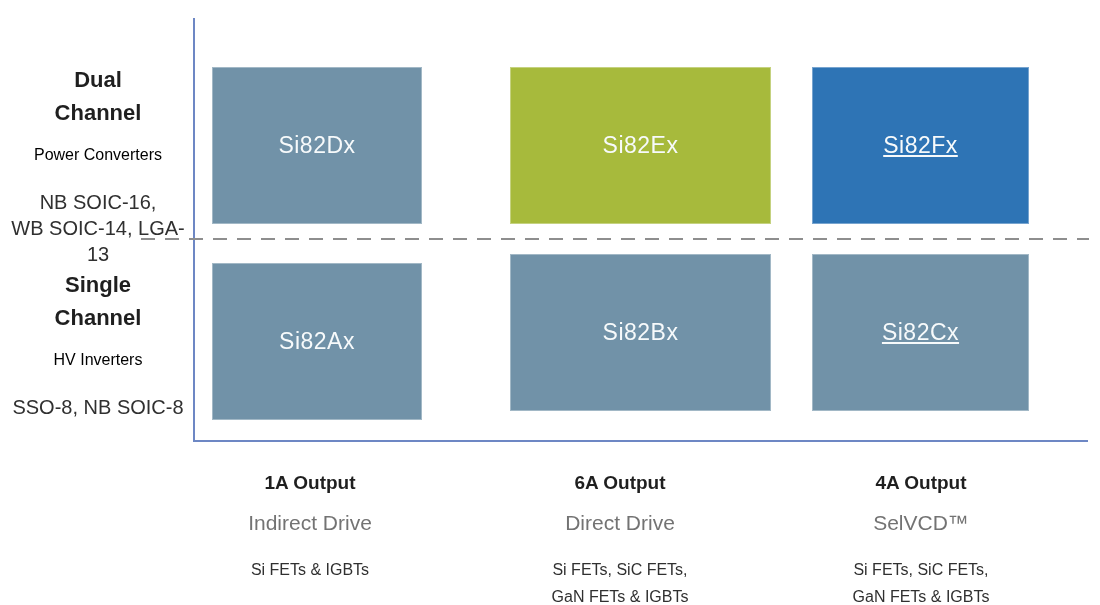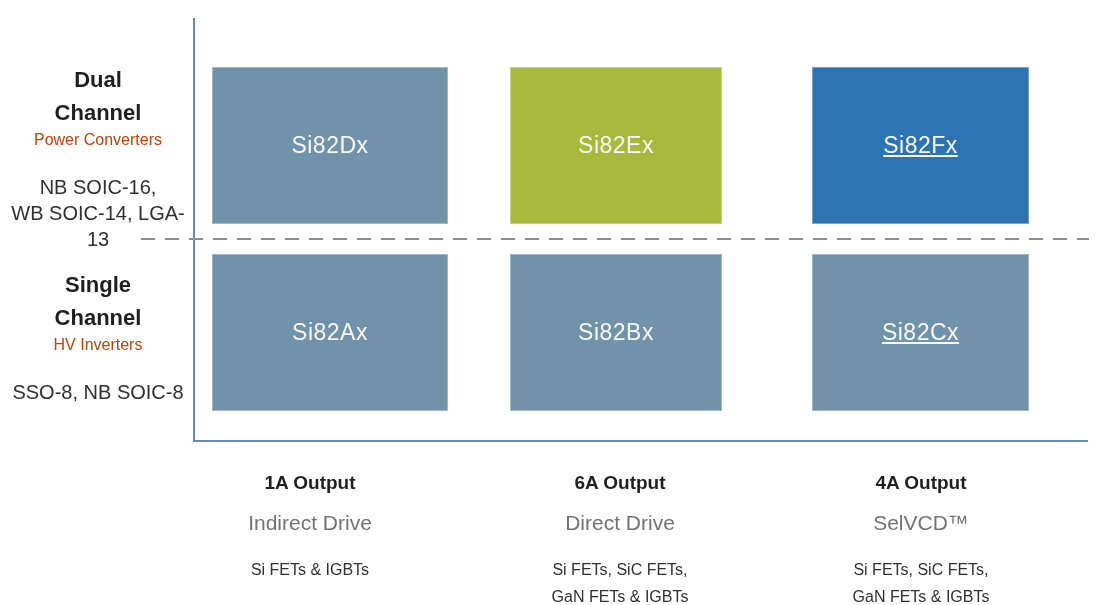--- a/index.html
+++ b/index.html
@@ -47,43 +47,43 @@
     justify-content: center;
     color: #f7fafb;
     font-size: 23px;
     letter-spacing: 0.5px;
     border: 1px solid rgba(255,255,255,0.35);
     box-sizing: border-box;
     cursor: pointer;
   }
   .row1 { top: 67px;  height: 157px; }
   .row2 { top: 254px; height: 157px; }
-  .col1 { left: 212px; width: 236px; }
-  .col2 { left: 510px; width: 212px; }
+  .col1 { left: 212px; width: 210px; }
+  .col2 { left: 510px; width: 261px; }
   .col3 { left: 812px; width: 217px; text-decoration: underline; }
   
   .row-header {
     position: absolute;
     left: 2px;
     width: 192px;
     text-align: center;
     color: #2b2b2b;
   }
   .row-header .rh-title {
     font-size: 22px;
     font-weight: bold;
     color: #1f1f1f;
     line-height: 33px;
     white-space: pre-line;
   }
   .row-header .rh-subtitle {
     font-size: 16px;
     line-height: 20px;
-    margin-top: 1px;
-    color: #c2410c;
+    margin-top: 16px;
+    color: #000000;
   }
   .row-header .rh-packages {
     font-size: 20px;
     line-height: 26px;
     margin-top: 24px;
     color: #303030;
     white-space: pre-line;
   }
   .rh-dual   { top: 63px; }
   .rh-single { top: 268px; }
@@ -145,21 +145,21 @@
   <div class="cell row1 col1" style="background-color: rgb(113, 146, 168);">
     <span>Si82Dx</span>
   </div>
   <div class="cell row1 col2" style="background-color: rgb(167, 186, 60);">
     <span>Si82Ex</span>
   </div>
   <div class="cell row1 col3" style="background-color: rgb(46, 116, 181);">
     <span>Si82Fx</span>
   </div>
 
-  <div class="cell row2 col1" style="background-color: rgb(113, 146, 168);">
+  <div class="cell row2 col1" style="background-color: rgb(113, 146, 168); margin-top: 9px;">
     <span>Si82Ax</span>
   </div>
   <div class="cell row2 col2" style="background-color: rgb(113, 146, 168);">
     <span>Si82Bx</span>
   </div>
   <div class="cell row2 col3" style="background-color: rgb(113, 146, 168);">
     <span>Si82Cx</span>
   </div>
 
   <div class="col-footer cf1">

